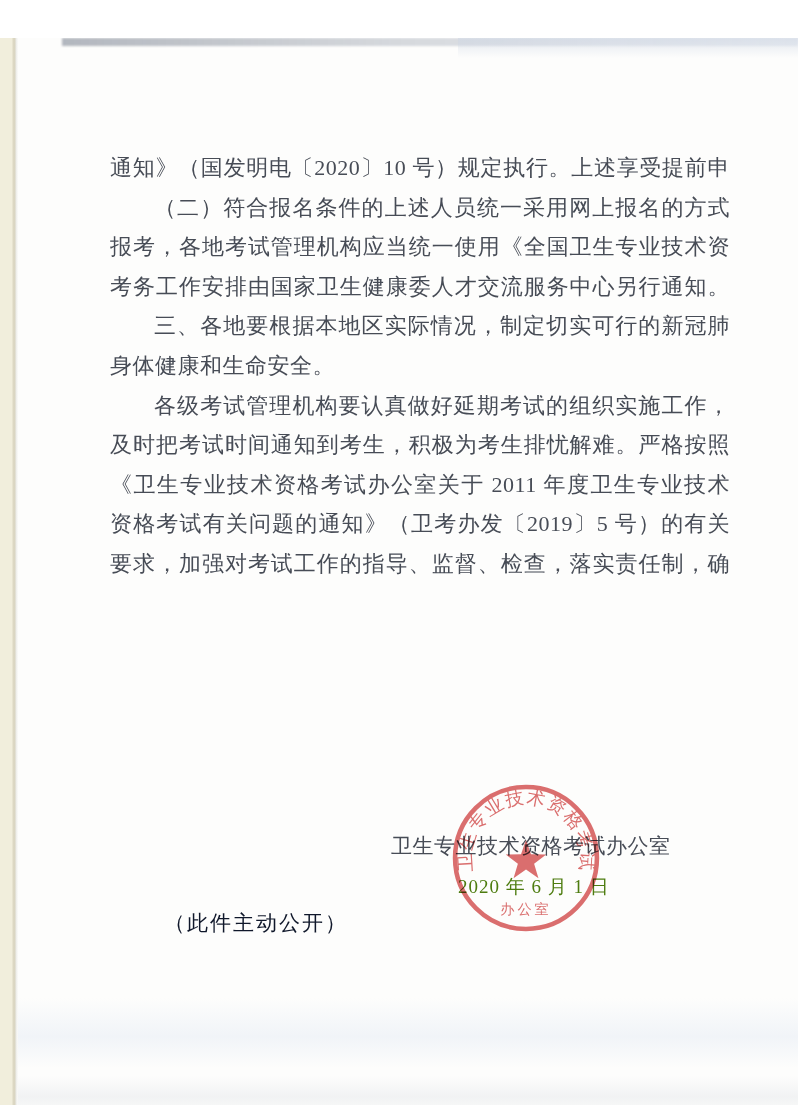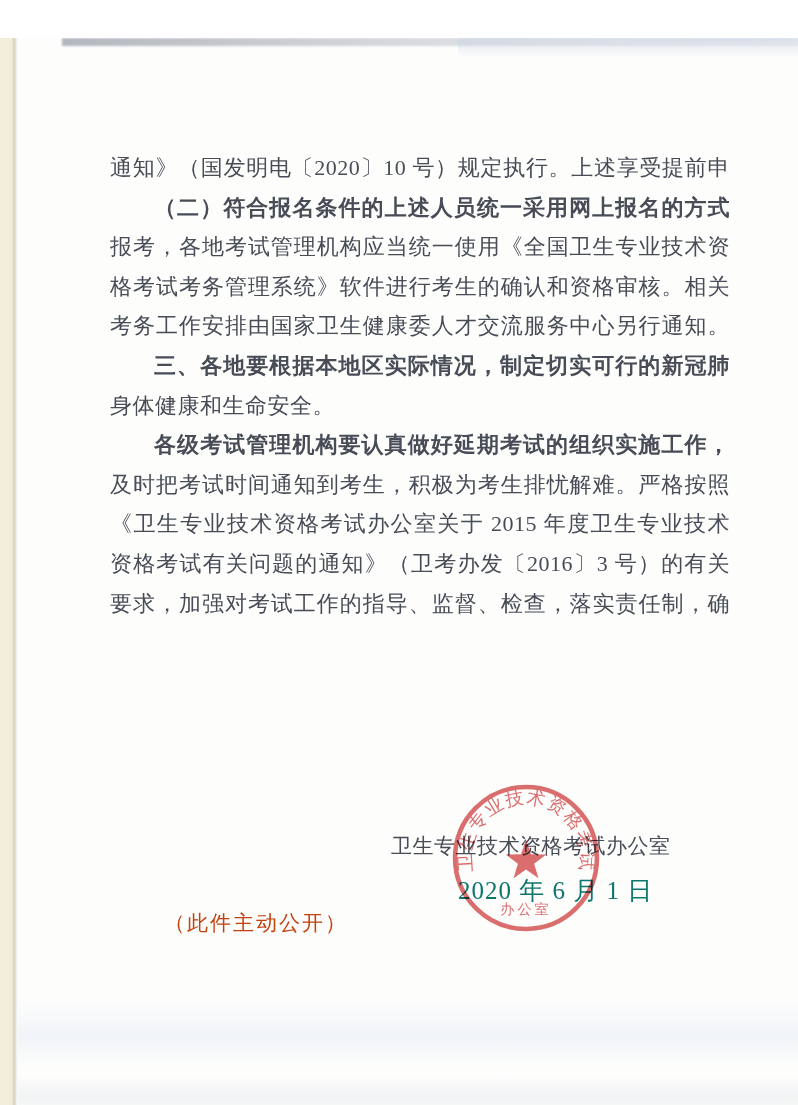--- a/index.html
+++ b/index.html
@@ -47,32 +47,32 @@
   }
   .line{
     box-sizing:border-box;
     width:620px;height:39.6px;line-height:39.6px;
     font-size:22px;letter-spacing:0.5px;
     white-space:nowrap;
     text-align:justify;
   }
   .line.fill{text-align-last:justify;white-space:normal;}
   .line.end{text-align-last:left;}
-  .line.indent{padding-left:44px;font-weight:bold;}
+  .line.indent{padding-left:44px;}
   .signature-line{
     position:absolute;left:391px;top:794px;
     font-size:21px;letter-spacing:0.5px;color:#474c56;white-space:nowrap;
   }
   .date-line{
     position:absolute;left:458px;top:836px;
-    font-size:25px;letter-spacing:1px;color:#0f766e;white-space:nowrap;
+    font-size:19px;letter-spacing:1px;color:#4d7c0f;white-space:nowrap;
   }
   .disclosure-note{
     position:absolute;left:164px;top:871px;
-    font-size:21px;letter-spacing:2px;color:#c2410c;white-space:nowrap;
+    font-size:21px;letter-spacing:2px;color:#0f172a;white-space:nowrap;
   }
   .seal{
     position:absolute;left:450px;top:744px;width:152px;height:152px;
     mix-blend-mode:multiply;opacity:0.88;
   }
 </style>
 </head>
 <body>
 
 <div class="page">
@@ -80,28 +80,27 @@
   <div class="scan-edge-strip"></div>
   <div class="scan-top-shadow"></div>
   <div class="scan-top-right-band"></div>
   <div class="scan-bottom-tint"></div>
   <div class="scan-bottom-tint2"></div>
 
   <div class="body-block">
     <div class="line fill">通知》（国发明电〔2020〕10 号）规定执行。上述享受提前申</div>
     <div class="line fill indent">（二）符合报名条件的上述人员统一采用网上报名的方式</div>
     <div class="line fill">报考，各地考试管理机构应当统一使用《全国卫生专业技术资</div>
-    <div class="line fill">格考试考务管理系统》软件进行考生的确认和资格审核。相关</div>
     <div class="line fill">考务工作安排由国家卫生健康委人才交流服务中心另行通知。</div>
     <div class="line fill indent">三、各地要根据本地区实际情况，制定切实可行的新冠肺</div>
     <div class="line end">身体健康和生命安全。</div>
     <div class="line fill indent">各级考试管理机构要认真做好延期考试的组织实施工作，</div>
     <div class="line fill">及时把考试时间通知到考生，积极为考生排忧解难。严格按照</div>
-    <div class="line fill">《卫生专业技术资格考试办公室关于 2015 年度卫生专业技术</div>
-    <div class="line fill">资格考试有关问题的通知》（卫考办发〔2016〕3 号）的有关</div>
+    <div class="line fill">《卫生专业技术资格考试办公室关于 2011 年度卫生专业技术</div>
+    <div class="line fill">资格考试有关问题的通知》（卫考办发〔2019〕5 号）的有关</div>
     <div class="line fill">要求，加强对考试工作的指导、监督、检查，落实责任制，确</div>
   </div>
 
   <div class="signature-line">卫生专业技术资格考试办公室</div>
   <div class="date-line">2020 年 6 月 1 日</div>
   <div class="disclosure-note">（此件主动公开）</div>
 
   <svg class="seal" viewBox="0 0 150 150">
     <circle cx="75" cy="75" r="70" fill="none" stroke-width="4.5" stroke="#d75b5b"></circle>
     <polygon points="75,57 79.9,71.2 95,71.5 83,80.6 87.3,95 75,86.4 62.7,95 67,80.6 55,71.5 70.1,71.2" fill="#d75b5b"></polygon>

